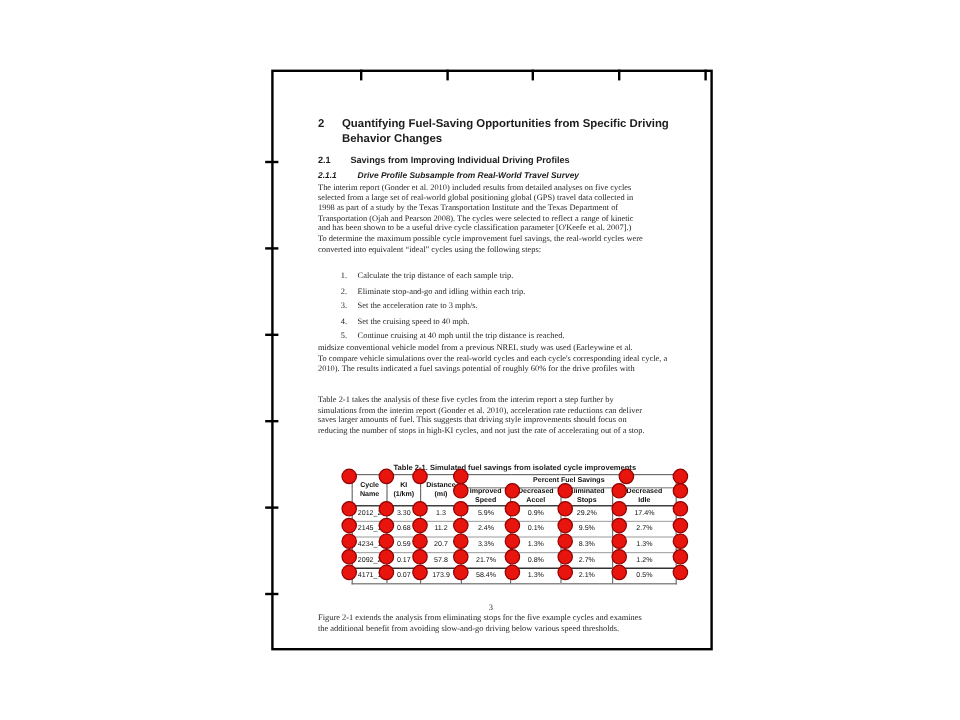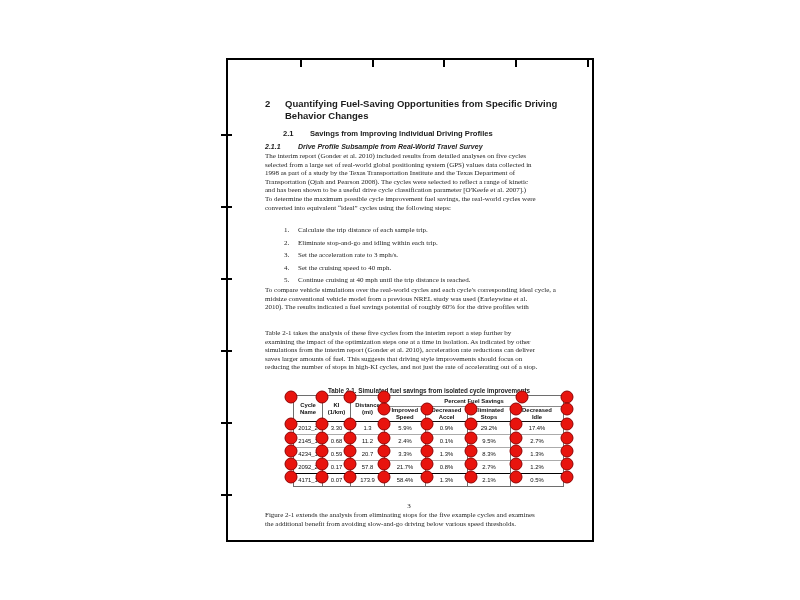--- a/index.html
+++ b/index.html
@@ -16,21 +16,21 @@
     border:2px solid #000;background:#fff;
   }
   .tick-top{width:2px;height:9px;background:#000;}
   .tick-left{width:11px;height:2px;background:#000;}
   
   .h1{left:265px;top:98px;font-family:"Liberation Sans",sans-serif;font-weight:bold;
       font-size:9.5px;line-height:11.5px;display:flex;}
   .h1 .num{width:20px;flex:0 0 20px;}
   .h2{left:265px;top:129px;font-family:"Liberation Sans",sans-serif;font-weight:bold;
       font-size:7.6px;display:flex;}
-  .h2 .num{width:27px;flex:0 0 27px;margin-left:18px;}
+  .h2 .num{width:27px;flex:0 0 27px;}
   .h3{left:265px;top:143px;font-family:"Liberation Sans",sans-serif;font-weight:bold;
       font-style:italic;font-size:7px;display:flex;}
   .h3 .num{width:33px;flex:0 0 33px;}
   
   .para{font-size:7px;line-height:8.6px;white-space:nowrap;}
   .p1{left:265px;top:152px;}
   .p2{left:265px;top:286px;}
   .p3{left:265px;top:329px;}
   .caption{left:265px;top:483px;margin-top:28px;}
   .numlist{left:284px;top:226px;font-size:7px;}
@@ -91,21 +91,21 @@
   <span>Savings from Improving Individual Driving Profiles</span>
 </div>
 
 <div class="abs h3">
   <span class="num">2.1.1</span>
   <span>Drive Profile Subsample from Real-World Travel Survey</span>
 </div>
 
 <div class="abs para p1">
     <div>The interim report (Gonder et al. 2010) included results from detailed analyses on five cycles</div>
-    <div>selected from a large set of real-world global positioning system (GPS) values data collected in</div>
+    <div>selected from a large set of real-world global positioning global (GPS) travel data collected in</div>
     <div>1998 as part of a study by the Texas Transportation Institute and the Texas Department of</div>
     <div>Transportation (Ojah and Pearson 2008). The cycles were selected to reflect a range of kinetic</div>
     <div>and has been shown to be a useful drive cycle classification parameter [O'Keefe et al. 2007].)</div>
     <div>To determine the maximum possible cycle improvement fuel savings, the real-world cycles were</div>
     <div>converted into equivalent “ideal” cycles using the following steps:</div>
   </div>
 
 <div class="abs numlist">
     <div class="li">
       <span class="ln">1.</span>
@@ -123,28 +123,27 @@
       <span class="ln">4.</span>
       <span>Set the cruising speed to 40 mph.</span>
     </div>
     <div class="li">
       <span class="ln">5.</span>
       <span>Continue cruising at 40 mph until the trip distance is reached.</span>
     </div>
   </div>
 
 <div class="abs para p2">
+    <div>midsize conventional vehicle model from a previous NREL study was used (Earleywine et al.</div>
     <div>To compare vehicle simulations over the real-world cycles and each cycle's corresponding ideal cycle, a</div>
-    <div>midsize conventional vehicle model from a previous NREL study was used (Earleywine et al.</div>
     <div>2010). The results indicated a fuel savings potential of roughly 60% for the drive profiles with</div>
   </div>
 
 <div class="abs para p3">
     <div>Table 2-1 takes the analysis of these five cycles from the interim report a step further by</div>
-    <div>examining the impact of the optimization steps one at a time in isolation. As indicated by other</div>
     <div>simulations from the interim report (Gonder et al. 2010), acceleration rate reductions can deliver</div>
     <div>saves larger amounts of fuel. This suggests that driving style improvements should focus on</div>
     <div>reducing the number of stops in high-KI cycles, and not just the rate of accelerating out of a stop.</div>
   </div>
 
 <div class="abs ttitle">Table 2-1. Simulated fuel savings from isolated cycle improvements</div>
 
 <div class="abs dtable">
   <table>
     <colgroup>

